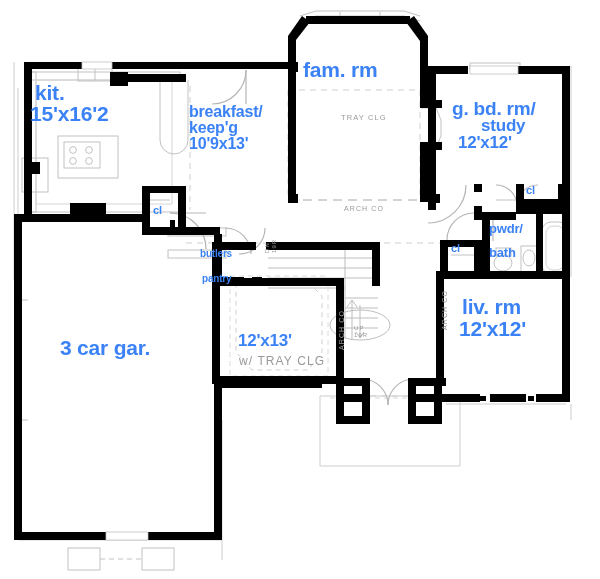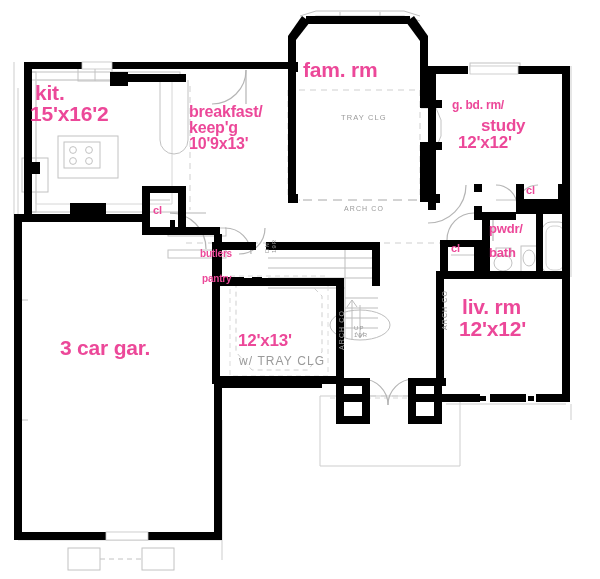--- a/index.html
+++ b/index.html
@@ -1,19 +1,19 @@
 <!DOCTYPE html>
 <html><head>
 <meta charset="utf-8">
 <style>
   html,body{margin:0;padding:0;background:#ffffff;}
   body{font-family:"Liberation Sans",sans-serif;}
   #plan-wrap{position:relative;width:600px;height:579px;background:#ffffff;overflow:hidden;}
   #plan-svg{position:absolute;left:0;top:0;width:600px;height:579px;}
-  .lbl{position:absolute;color:#ec4899;font-family:"Liberation Sans",sans-serif;font-weight:bold;line-height:1.04;white-space:pre;letter-spacing:-0.2px;}
+  .lbl{position:absolute;color:#3b82f6;font-family:"Liberation Sans",sans-serif;font-weight:bold;line-height:1.04;white-space:pre;letter-spacing:-0.2px;}
   .lbl-room{font-size:19px;}
   .lbl-room-sm{font-size:17px;}
   .lbl-dim{font-size:18px;}
   .lbl-mid{font-size:13px;}
   .lbl-sm{font-size:11px;}
   .lbl-tiny{font-size:10px;}
   .note{position:absolute;color:#9a9a9a;font-family:"Liberation Sans",sans-serif;font-weight:normal;font-size:7px;letter-spacing:1.1px;white-space:pre;}
   .note-v{transform-origin:0 0;}
 </style>
 </head>
@@ -326,21 +326,21 @@
   <div class="lbl lbl-dim" style="left:30px;top:103px;font-size:21px;">15'x16'2</div>
 
   <div class="lbl lbl-room-sm" style="left:189px;top:104px;font-size:16px;">breakfast/</div>
   <div class="lbl lbl-room-sm" style="left:189px;top:120px;font-size:16px;">keep'g</div>
   <div class="lbl lbl-dim" style="left:189px;top:136px;font-size:16px;">10'9x13'</div>
 
   <div class="lbl lbl-room" style="left:303px;top:59px;font-size:21px;">fam. rm</div>
   <div class="note" style="left:341px;top:113px;font-size:7.5px;">TRAY CLG</div>
   <div class="note" style="left:344px;top:205px;font-size:7px;">ARCH CO</div>
 
-  <div class="lbl lbl-room-sm" style="left:452px;top:99px;font-size:12px;">g. bd. rm/</div>
+  <div class="lbl lbl-room-sm" style="left:452px;top:99px;font-size:19px;">g. bd. rm/</div>
   <div class="lbl lbl-room-sm" style="left:481px;top:117px;font-size:17px;">study</div>
   <div class="lbl lbl-dim" style="left:458px;top:134px;font-size:17px;">12'x12'</div>
 
   <div class="lbl lbl-sm" style="left:526px;top:185px;font-size:11px;">cl</div>
 
   <div class="lbl lbl-mid" style="left:489px;top:213px;font-size:13px;margin-top:9px;">pwdr/</div>
   <div class="lbl lbl-mid" style="left:489px;top:226px;font-size:13px;margin-top:20px;">bath</div>
 
   <div class="lbl lbl-sm" style="left:451px;top:243px;font-size:11px;">cl</div>
 

